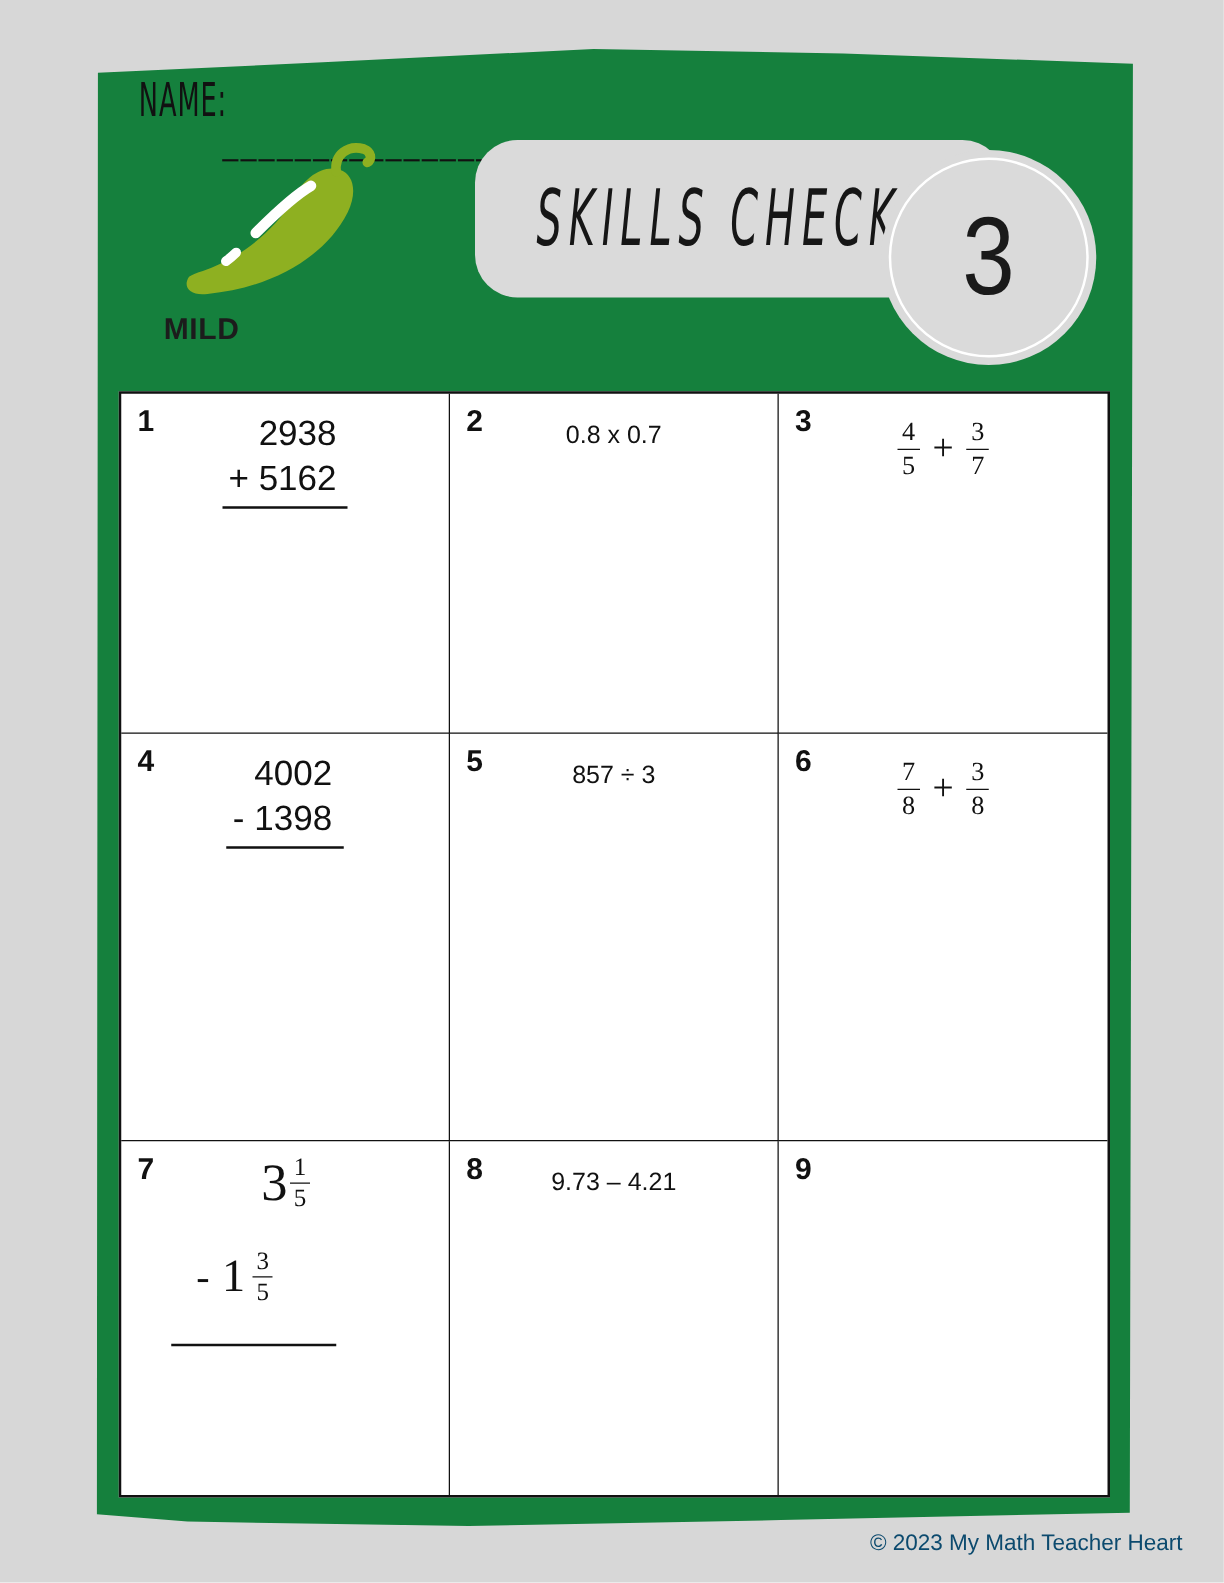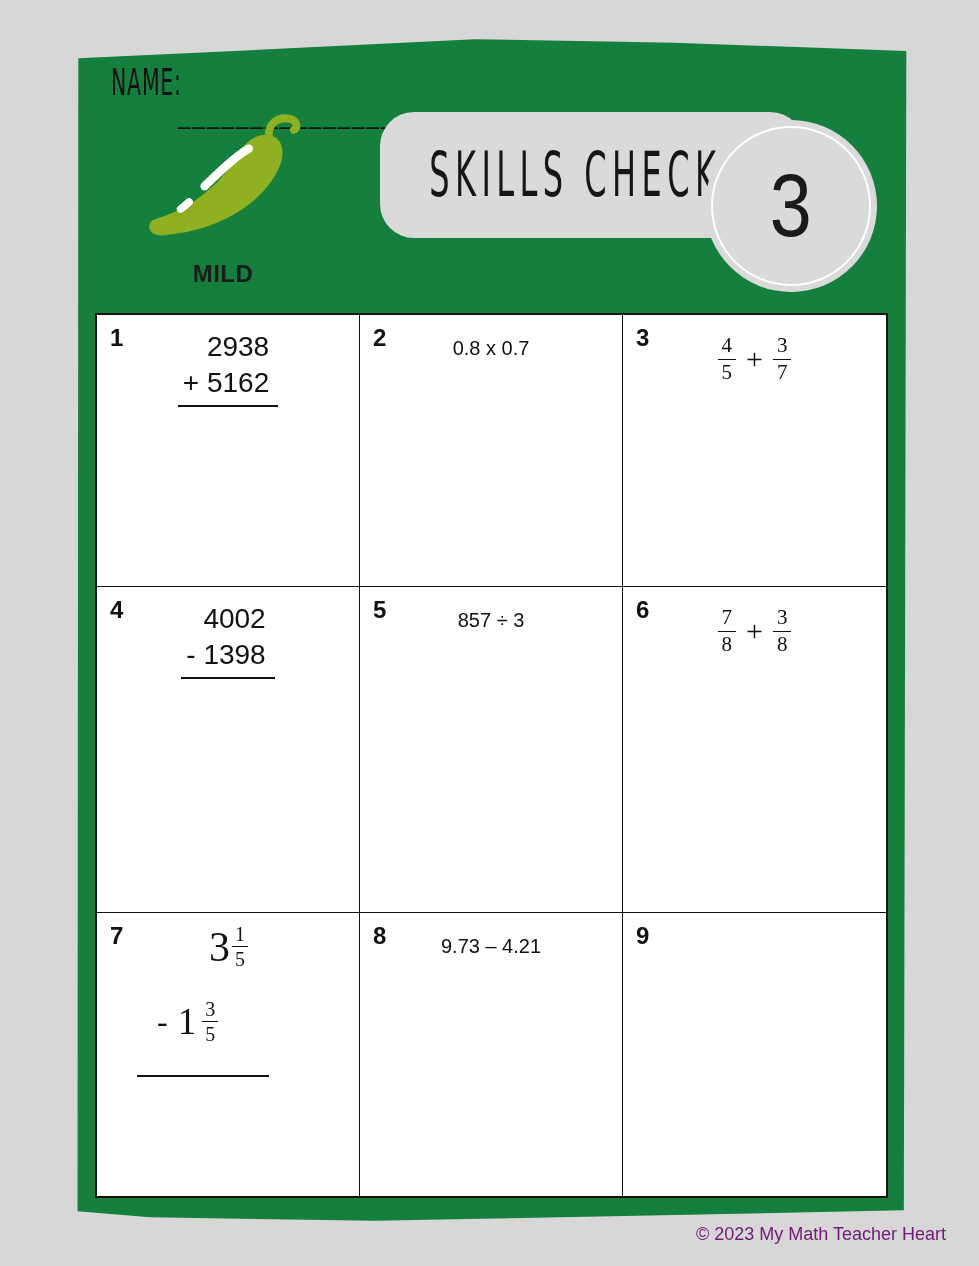--- a/index.html
+++ b/index.html
@@ -25,29 +25,30 @@
     transform:scale(0.76,1.38); transform-origin:left top;
     display:inline-block;
   }
   .name-line {
     position:absolute; left:103px; top:38px;
     font-size:25px; letter-spacing:2px; white-space:nowrap;margin-top:24px;
   }
   .pepper-wrap { position:absolute; left:56px; top:74px; width:184px; height:134px; }
   .pepper-wrap svg { width:100%; height:100%; }
   .mild-label {
-    position:absolute; left:56px; top:222px; width:184px;
-    text-align:center; font-weight:bold; font-size:24px; letter-spacing:0.5px;
+    position:absolute; left:56px; top:212px; width:184px;
+    text-align:left; font-weight:bold; font-size:24px; letter-spacing:0.5px;
     color:#1c1c1c;
   }
   .badge-rect {
     position:absolute; left:305px; top:74px; width:424px; height:126px;
     background:#dadada; border-radius:34px;
     display:flex; align-items:center; justify-content:center;
     padding-right:34px;
+    font-style:italic;
   }
   .badge-title {
     font-size:41px; letter-spacing:7px; white-space:nowrap;
     transform:scale(0.78,1.52);
     color:#161616;
   }
   .badge-circle {
     position:absolute; left:630px; top:82px; width:172px; height:172px;
     background:#dadada; border-radius:50%;
     display:flex; align-items:center; justify-content:center;
@@ -92,21 +93,21 @@
   .mwhole1 { font-size:42px; line-height:1; }
   .mwhole2 { font-size:37px; line-height:1; margin:0 4px; }
   .mop { font-size:32px; margin-right:6px; }
   .mfrac { display:inline-flex; flex-direction:column; align-items:center; font-size:20px; line-height:1.1; margin-left:2px; }
   .mfrac .fn { border-bottom:1.6px solid #111; padding:0 3px 1px; }
   .mfrac .fd { padding-top:1px; }
   .ansline { margin-top:30px; margin-left:8px; width:132px; border-bottom:2.2px solid #111; height:0; }
   
   .footer {
     position:absolute; right:33px; top:1224px;
-    font-size:18px; color:#701a75;margin-left:48px;
+    font-size:18px; color:#0c4a6e;margin-left:48px;
   }
 </style>
 </head>
 <body>
 
 <div class="paper">
 
   <span class="name-label hand">NAME:</span>
   <span class="name-line hand">______________________</span>
 

